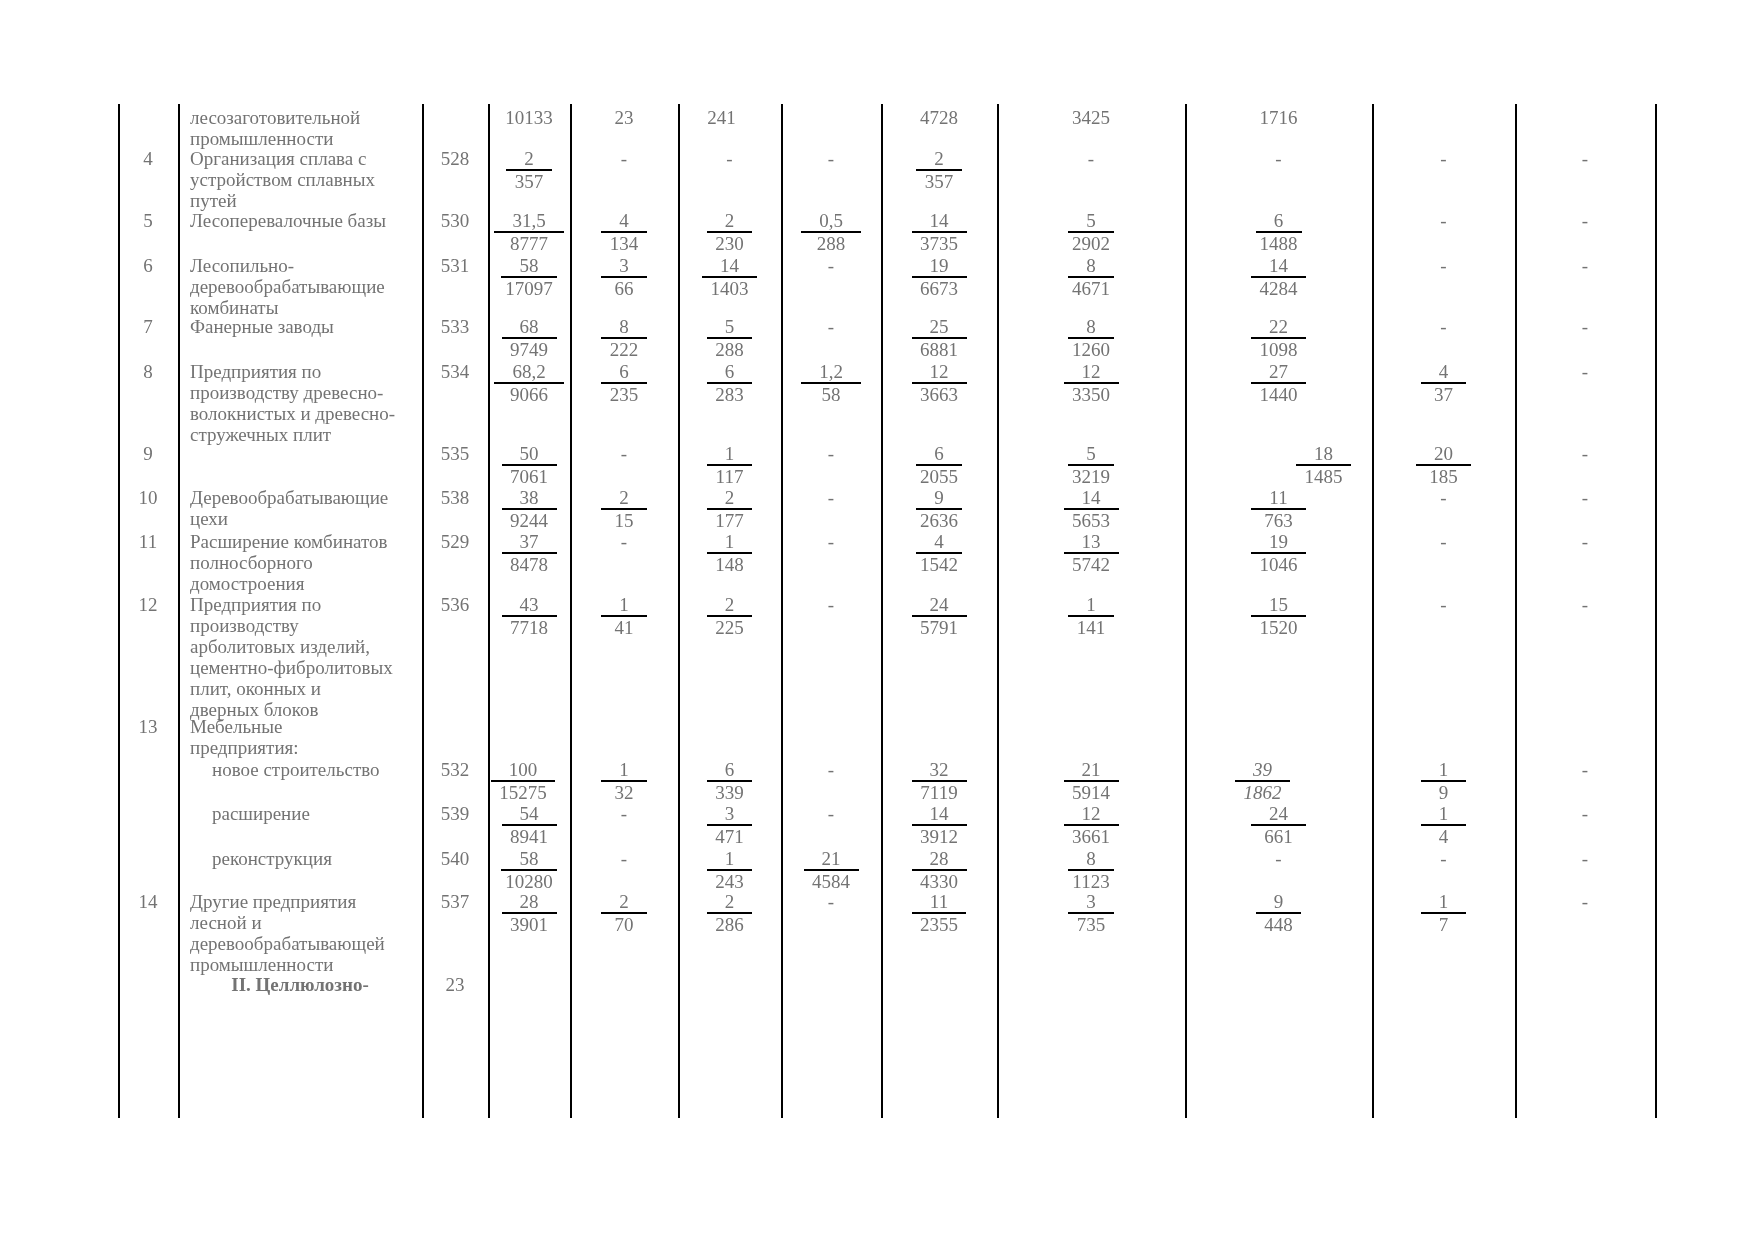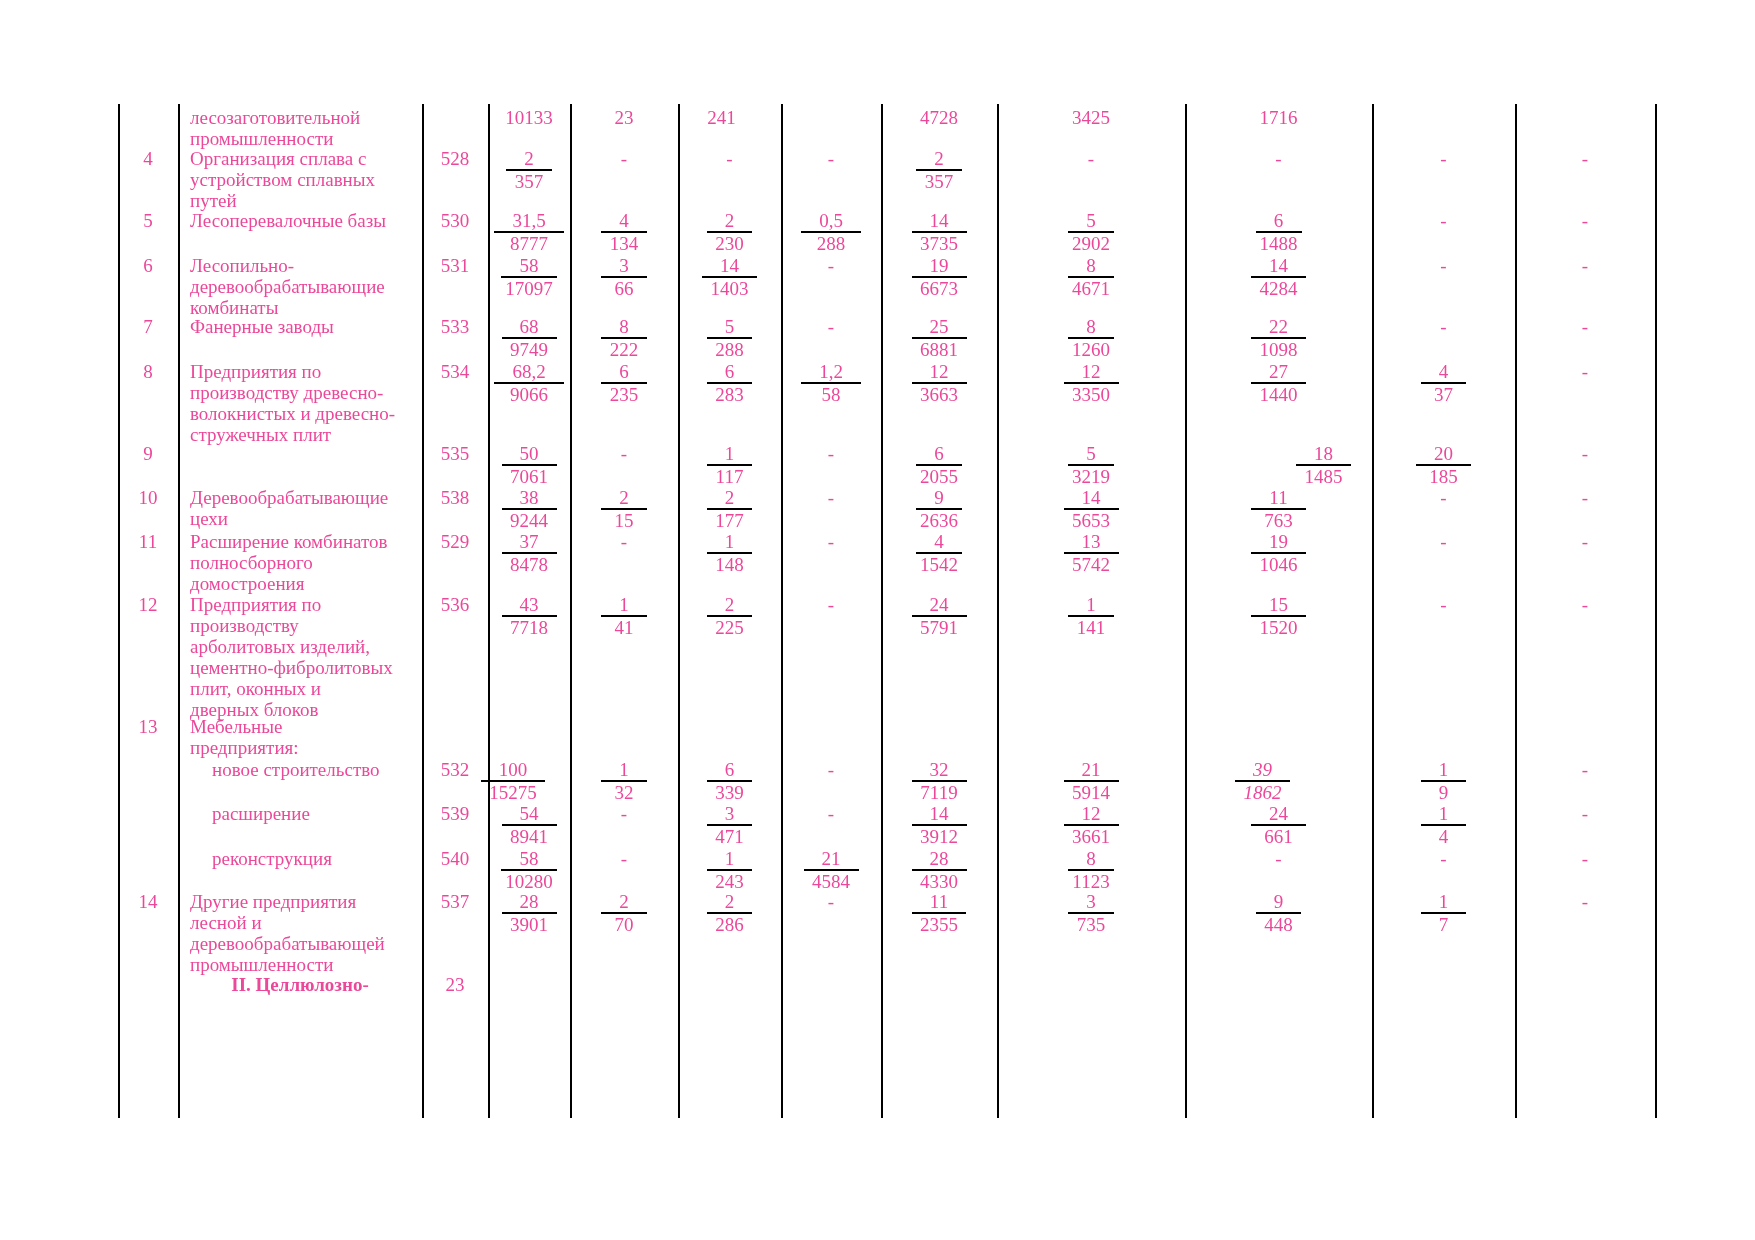--- a/index.html
+++ b/index.html
@@ -2,21 +2,21 @@
 <html><head>
 <meta charset="utf-8">
 <style>
   html,body{margin:0;padding:0;background:#e8e8e8;}
   #page{
     position:relative;
     width:1755px;height:1240px;
     background:#ffffff;
     font-family:"Liberation Serif","DejaVu Serif",serif;
     font-size:19px;line-height:21px;
-    color:#ec4899;
+    color:#737373;
     overflow:hidden;
   }
   .vline{position:absolute;width:2px;background:#000;}
   .trow{position:absolute;left:118px;width:1537px;}
   .cell{position:absolute;top:0;}
   .num-cell{left:0;width:60px;text-align:center;}
   .name-cell{left:60px;width:244px;padding-left:12px;box-sizing:border-box;text-align:left;}
   .name-cell.indent{padding-left:34px;}
   .name-cell.heading{font-weight:bold;text-align:center;padding-left:0;}
   .code-cell{left:304px;width:66px;text-align:center;}
@@ -229,21 +229,21 @@
       <div class="cell val-cell" style="left: 879px; width: 188px;"></div>
       <div class="cell val-cell" style="left: 1067px; width: 187px;"></div>
       <div class="cell val-cell" style="left: 1254px; width: 143px;"></div>
       <div class="cell val-cell" style="left: 1397px; width: 140px;"></div>
     </div>
     <div class="trow" style="top: 759px; height: 44px;">
       <div class="name-cell cell indent">
         <span class="nline">новое строительство</span>
       </div>
       <div class="cell code-cell">532</div>
-      <div class="cell val-cell" style="left: 360px; width: 70px;"><span class="frac"><span class="fn">100</span><span class="fd">15275</span></span></div>
+      <div class="cell val-cell" style="left: 370px; width: 70px;"><span class="frac"><span class="fn">100</span><span class="fd">15275</span></span></div>
       <div class="cell val-cell" style="left: 452px; width: 108px;"><span class="frac"><span class="fn">1</span><span class="fd">32</span></span></div>
       <div class="cell val-cell" style="left: 560px; width: 103px;"><span class="frac"><span class="fn">6</span><span class="fd">339</span></span></div>
       <div class="cell val-cell" style="left: 663px; width: 100px;"><span class="plain">-</span></div>
       <div class="cell val-cell" style="left: 763px; width: 116px;"><span class="frac"><span class="fn">32</span><span class="fd">7119</span></span></div>
       <div class="cell val-cell" style="left: 879px; width: 188px;"><span class="frac"><span class="fn">21</span><span class="fd">5914</span></span></div>
       <div class="cell val-cell" style="left: 1067px; width: 155px; font-style: italic;"><span class="frac"><span class="fn">39</span><span class="fd">1862</span></span></div>
       <div class="cell val-cell" style="left: 1254px; width: 143px;"><span class="frac"><span class="fn">1</span><span class="fd">9</span></span></div>
       <div class="cell val-cell" style="left: 1397px; width: 140px;"><span class="plain">-</span></div>
     </div>
     <div class="trow" style="top: 803px; height: 45px;">

